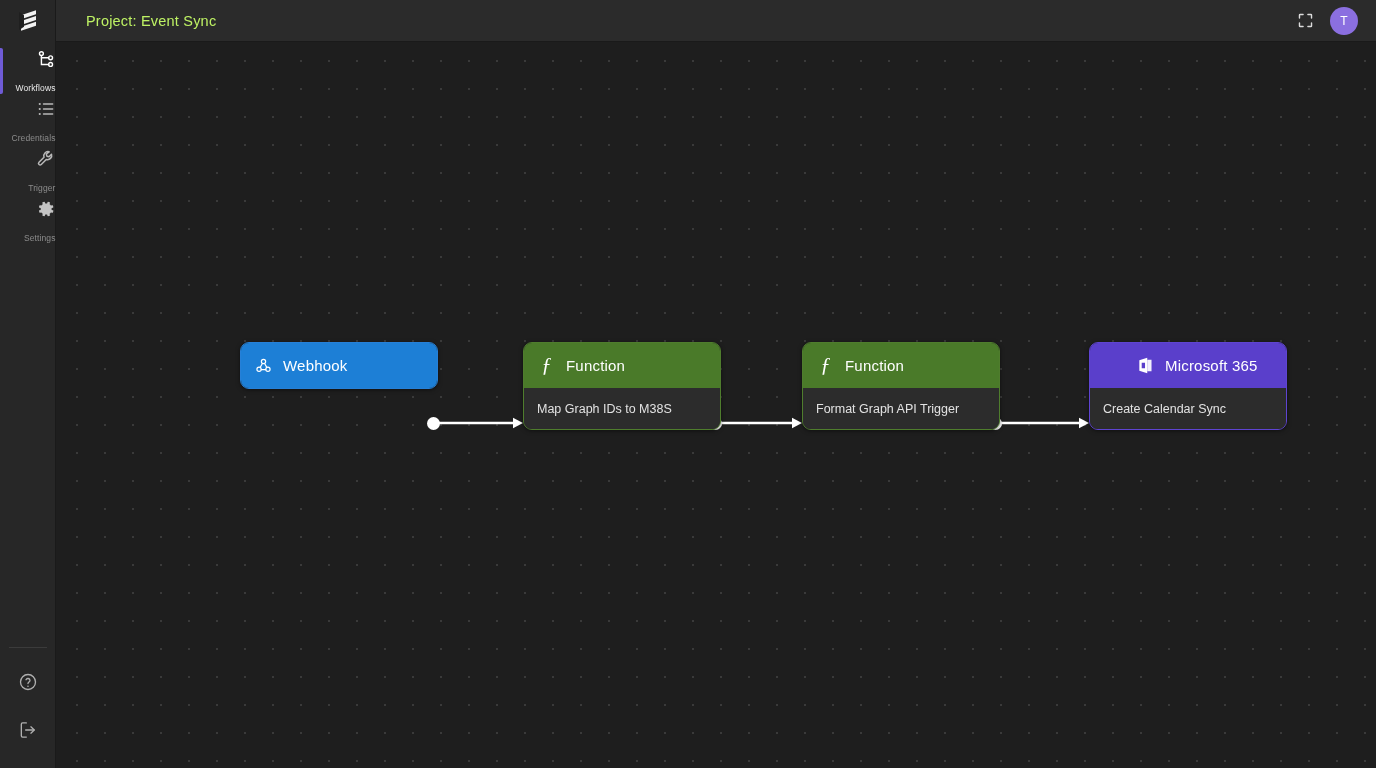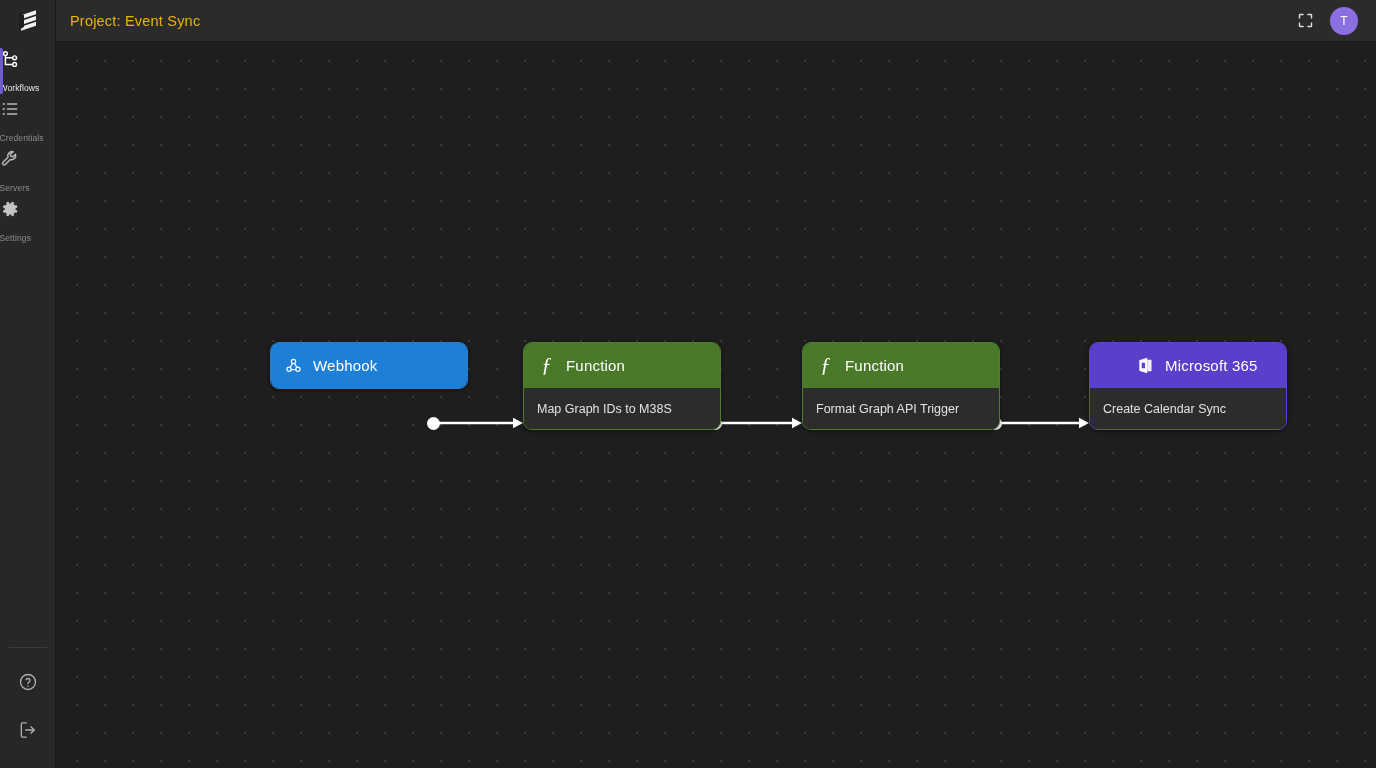--- a/index.html
+++ b/index.html
@@ -21,21 +21,21 @@
   }
   .logo-wrap {
     width: 56px; height: 42px;
     display: flex; align-items: center; justify-content: center;
   }
   .logo { width: 22px; height: 24px; display: block; }
   .nav { width: 56px; margin-top: 4px; }
   .nav-item {
     position: relative;
     width: 56px; height: 50px;
-    display: flex; flex-direction: column; align-items: flex-start; justify-content: center;
+    display: flex; flex-direction: column; align-items: flex-end; justify-content: center;
     gap: 14px; cursor: pointer;
     text-decoration: none;
   }
   .nav-item.active::before {
     content: ""; position: absolute; left: 0; top: 2px;
     width: 3px; height: 46px; background: #6f5bd6; border-radius: 0 2px 2px 0;
   }
   .nav-ico { width: 20px; height: 20px; display: block; }
   .nav-label {
     font-size: 8.5px; letter-spacing: .1px; line-height: 10px;
@@ -58,21 +58,21 @@
   .main { position: relative; flex: 1 1 auto; height: 768px; }
   .topbar {
     position: absolute; top: 0; left: 0; right: 0; height: 42px;
     background: #2b2b2b;
     border-bottom: 1px solid #1a1a1a;
     display: flex; align-items: center;
     padding: 0 18px 0 14px;
     z-index: 5;
   }
   .proj-title {
-    font-size: 14.5px; color: #eab308; font-weight: 400; letter-spacing: .2px;
+    font-size: 14.5px; color: #bef264; font-weight: 400; letter-spacing: .2px; margin-left: 16px;
   }
   .topbar-right { margin-left: auto; display: flex; align-items: center; gap: 14px; }
   .icon-btn {
     width: 22px; height: 22px; display: flex; align-items: center; justify-content: center;
     cursor: pointer;
   }
   .avatar {
     width: 28px; height: 28px; border-radius: 50%;
     background: #8b6fe0;
     color: #fff; font-size: 12px;
@@ -108,21 +108,21 @@
     font-size: 15px; color: #ffffff; letter-spacing: .2px; white-space: nowrap;
   }
   .node-body {
     min-height: 41px;
     display: flex; align-items: center;
     padding: 0 13px;
     background: #2c2c2c;
   }
   .node-body-text { font-size: 12.5px; color: #e2e2e2; white-space: nowrap; }
 
-  .node.blue   { border: 1.6px solid #2680d8; margin-left: 30px; }
+  .node.blue   { border: 1.6px solid #2680d8; }
   .node.blue   .node-head { background: #1d7fd6; }
   .node.green  { border: 1.6px solid #4f7d2d; }
   .node.green  .node-head { background: #4a7a29; }
   .node.purple { border: 1.6px solid #5f44d2; }
   .node.purple .node-head { background: #5a3fcb; padding-left: 46px; }
 
   .node-ico { width: 19px; height: 19px; flex: 0 0 19px; display: block; }
   .fn-glyph {
     font-family: "Liberation Serif", serif;
     font-style: italic; font-size: 21px; color: #ffffff;
@@ -173,21 +173,21 @@
           <circle cx="4.5" cy="12" r="1.3" fill="#b8b8b8" stroke="none"></circle>
           <circle cx="4.5" cy="18" r="1.3" fill="#b8b8b8" stroke="none"></circle>
         </svg>
         <span class="nav-label">Credentials</span>
       </div>
 
       <div class="nav-item">
         <svg class="nav-ico" viewBox="0 0 24 24" fill="none" stroke="#b8b8b8" stroke-width="1.8">
           <path d="M15.8 3.4a5 5 0 0 0-6.2 6.4L3.6 15.8a1.9 1.9 0 0 0 2.7 2.7l6-6a5 5 0 0 0 6.3-6.3l-3 3-2.6-.6-.6-2.6z" stroke-linejoin="round" stroke-linecap="round"></path>
         </svg>
-        <span class="nav-label">Servers</span>
+        <span class="nav-label">Trigger</span>
       </div>
 
       <div class="nav-item">
         <svg class="nav-ico" viewBox="0 0 24 24">
           <path fill="#c4c4c4" d="M12 8.2a3.8 3.8 0 1 0 0 7.6 3.8 3.8 0 0 0 0-7.6zm0 5.9a2.1 2.1 0 1 1 0-4.2 2.1 2.1 0 0 1 0 4.2z"></path>
           <path fill="#c4c4c4" d="M20.4 13.6l-1.7-.5a6.9 6.9 0 0 0 0-2.2l1.7-.5a.6.6 0 0 0 .4-.7l-.5-1.9a.6.6 0 0 0-.7-.4l-1.7.5a7 7 0 0 0-1.6-1.6l.5-1.7a.6.6 0 0 0-.4-.7l-1.9-.5a.6.6 0 0 0-.7.4l-.5 1.7a6.9 6.9 0 0 0-2.2 0l-.5-1.7a.6.6 0 0 0-.7-.4l-1.9.5a.6.6 0 0 0-.4.7l.5 1.7A7 7 0 0 0 6.5 7.9l-1.7-.5a.6.6 0 0 0-.7.4l-.5 1.9a.6.6 0 0 0 .4.7l1.7.5a6.9 6.9 0 0 0 0 2.2l-1.7.5a.6.6 0 0 0-.4.7l.5 1.9a.6.6 0 0 0 .7.4l1.7-.5a7 7 0 0 0 1.6 1.6l-.5 1.7a.6.6 0 0 0 .4.7l1.9.5a.6.6 0 0 0 .7-.4l.5-1.7a6.9 6.9 0 0 0 2.2 0l.5 1.7a.6.6 0 0 0 .7.4l1.9-.5a.6.6 0 0 0 .4-.7l-.5-1.7a7 7 0 0 0 1.6-1.6l1.7.5a.6.6 0 0 0 .7-.4l.5-1.9a.6.6 0 0 0-.4-.7z"></path>
         </svg>
         <span class="nav-label">Settings</span>
       </div>
 

